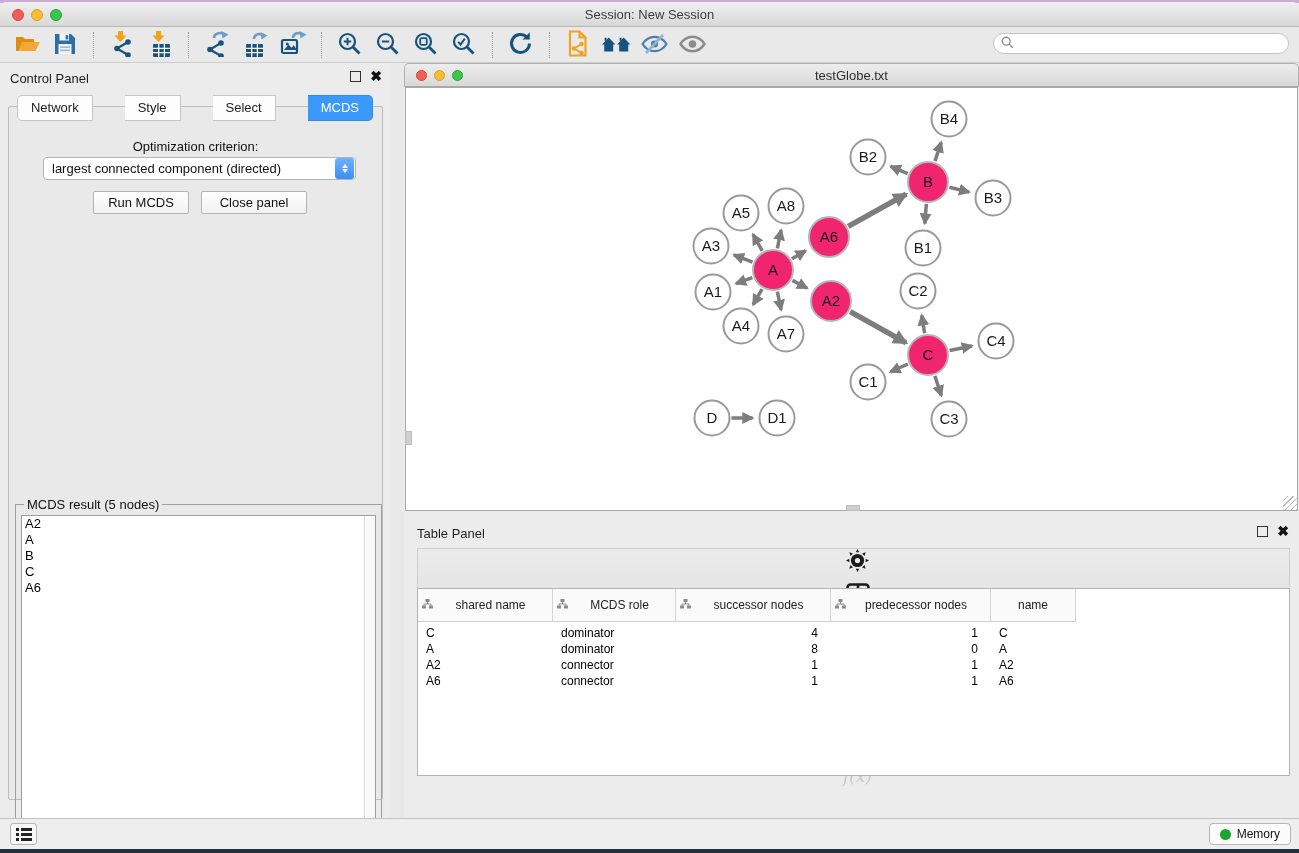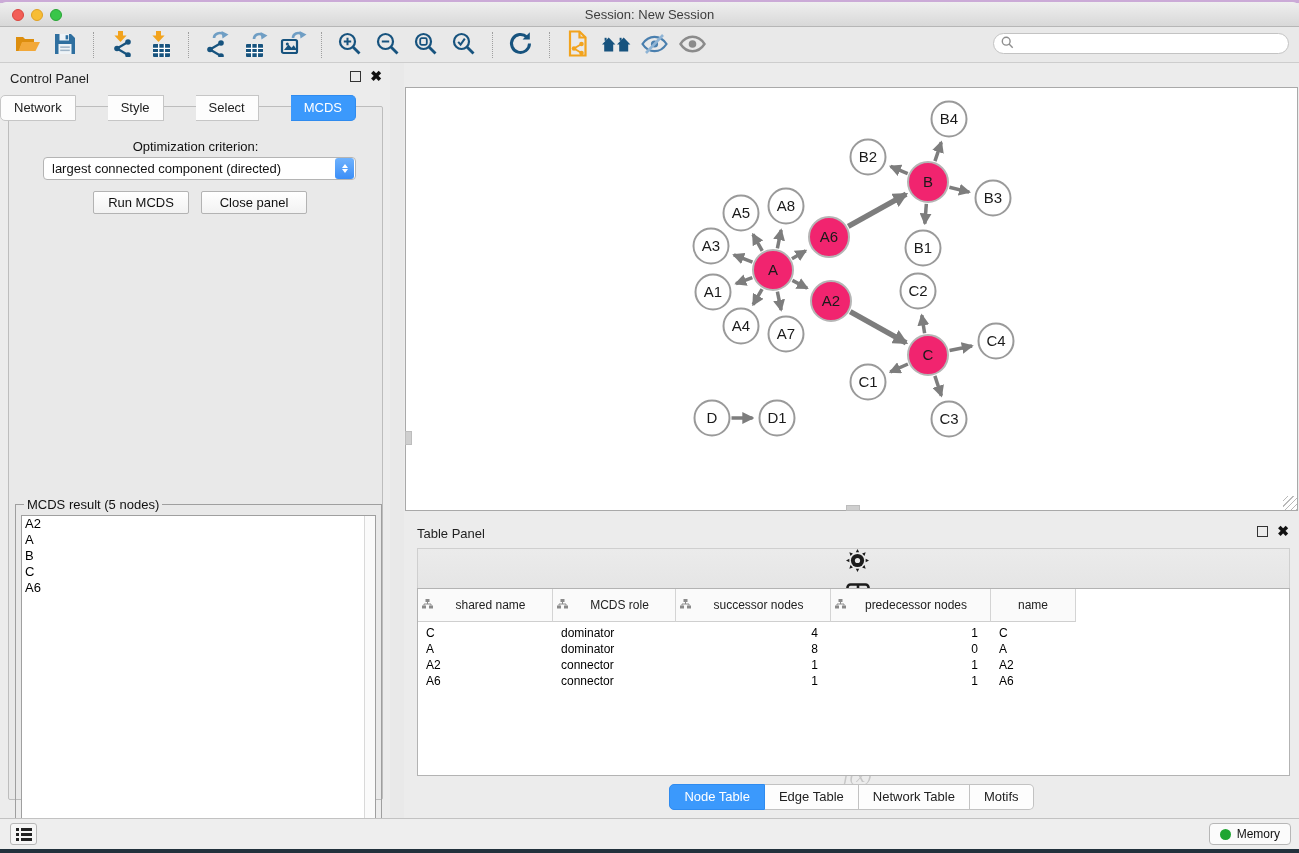--- a/index.html
+++ b/index.html
@@ -25,21 +25,21 @@
   #toolbar-search input { border:none; outline:none; flex:1; height:16px; font-size:12px; background:transparent; }
 
   
   #control-panel { position:absolute; left:0; top:63px; width:390px; height:755px; background:#ececec; }
   #cp-header { position:absolute; left:10px; top:8px; font-size:13px; color:#222; }
   .panel-btns { position:absolute; top:8px; display:flex; gap:9px; align-items:center; }
   #control-panel .panel-btns { right:8px; }
   .float-box { width:11px; height:11px; border:1.5px solid #333; background:transparent; }
   .close-x { font-size:14px; font-weight:bold; color:#111; line-height:11px; }
 
-  #cp-tabs { position:absolute; left:0; top:32px; width:100%; display:flex; z-index:3;gap:32px; }
+  #cp-tabs { position:absolute; left:0; top:32px; width:100%; display:flex; justify-content:center; z-index:3;gap:32px; }
   .cp-tab { background:#fdfdfd; border:1px solid #c6c6c6; border-left:none; padding:4px 13px 5px;
     font-size:13px; color:#222; }
   .cp-tab:first-child { border-left:1px solid #c6c6c6; border-radius:5px 0 0 5px; }
   .cp-tab:last-child { border-radius:0 5px 5px 0; }
   .cp-tab.active { background:#3b99fc; border-color:#2f8bef; color:#fff; }
 
   #cp-body { position:absolute; left:8px; top:43px; width:375px; height:694px;
     border:1px solid #bdbdbd; background:#e9e9e9; border-radius:2px; }
   #cp-opt-label { position:absolute; top:32px; width:100%; text-align:center; color:#111; }
   #cp-select { position:absolute; left:34px; top:50px; width:313px; height:23px; background:#fff;
@@ -320,20 +320,26 @@
           <div class="mcds-item">A</div>
           <div class="mcds-item">B</div>
           <div class="mcds-item">C</div>
           <div class="mcds-item">A6</div>
         </div>
     </fieldset>
   </div>
 </div>
 
 <div id="network-window">
+  <div id="nw-titlebar">
+    <span class="traffic tl-red" style="left:11px"></span>
+    <span class="traffic tl-yellow" style="left:29px"></span>
+    <span class="traffic tl-green" style="left:47px"></span>
+    <div id="nw-title">testGlobe.txt</div>
+  </div>
   <div id="nw-canvas">
     <svg id="graph-svg" width="891" height="422">
       <defs>
         <marker id="arrow" markerUnits="userSpaceOnUse" markerWidth="12" markerHeight="12" viewBox="0 0 10 10" refX="8.5" refY="5" orient="auto">
           <path d="M0 0 L10 5 L0 10 z" fill="#7d7d7d"></path>
         </marker>
         <marker id="arrowb" markerUnits="userSpaceOnUse" markerWidth="15" markerHeight="15" viewBox="0 0 10 10" refX="8.5" refY="5" orient="auto">
           <path d="M0 0 L10 5 L0 10 z" fill="#7d7d7d"></path>
         </marker>
       </defs>
@@ -552,26 +558,20 @@
         </div>
         <div class="nt-row">
           <div class="nt-cell" style="width: 135px;">A6</div>
           <div class="nt-cell" style="width: 123px;">connector</div>
           <div class="nt-cell num" style="width: 155px;">1</div>
           <div class="nt-cell num" style="width: 160px;">1</div>
           <div class="nt-cell" style="width: 85px;">A6</div>
         </div>
       </div>
   </div>
-  <div id="tp-tabs">
-      <div class="tp-tab active">Node Table</div>
-      <div class="tp-tab">Edge Table</div>
-      <div class="tp-tab">Network Table</div>
-      <div class="tp-tab">Motifs</div>
-    </div>
 </div>
 
 <div id="status-bar">
   <div id="status-list-button">
     <svg width="18" height="14">
       <g fill="#222">
         <rect x="1" y="1" width="3" height="3"></rect>
           <rect x="6" y="1" width="11" height="3"></rect>
         <rect x="1" y="6" width="3" height="3"></rect>
           <rect x="6" y="6" width="11" height="3"></rect>

